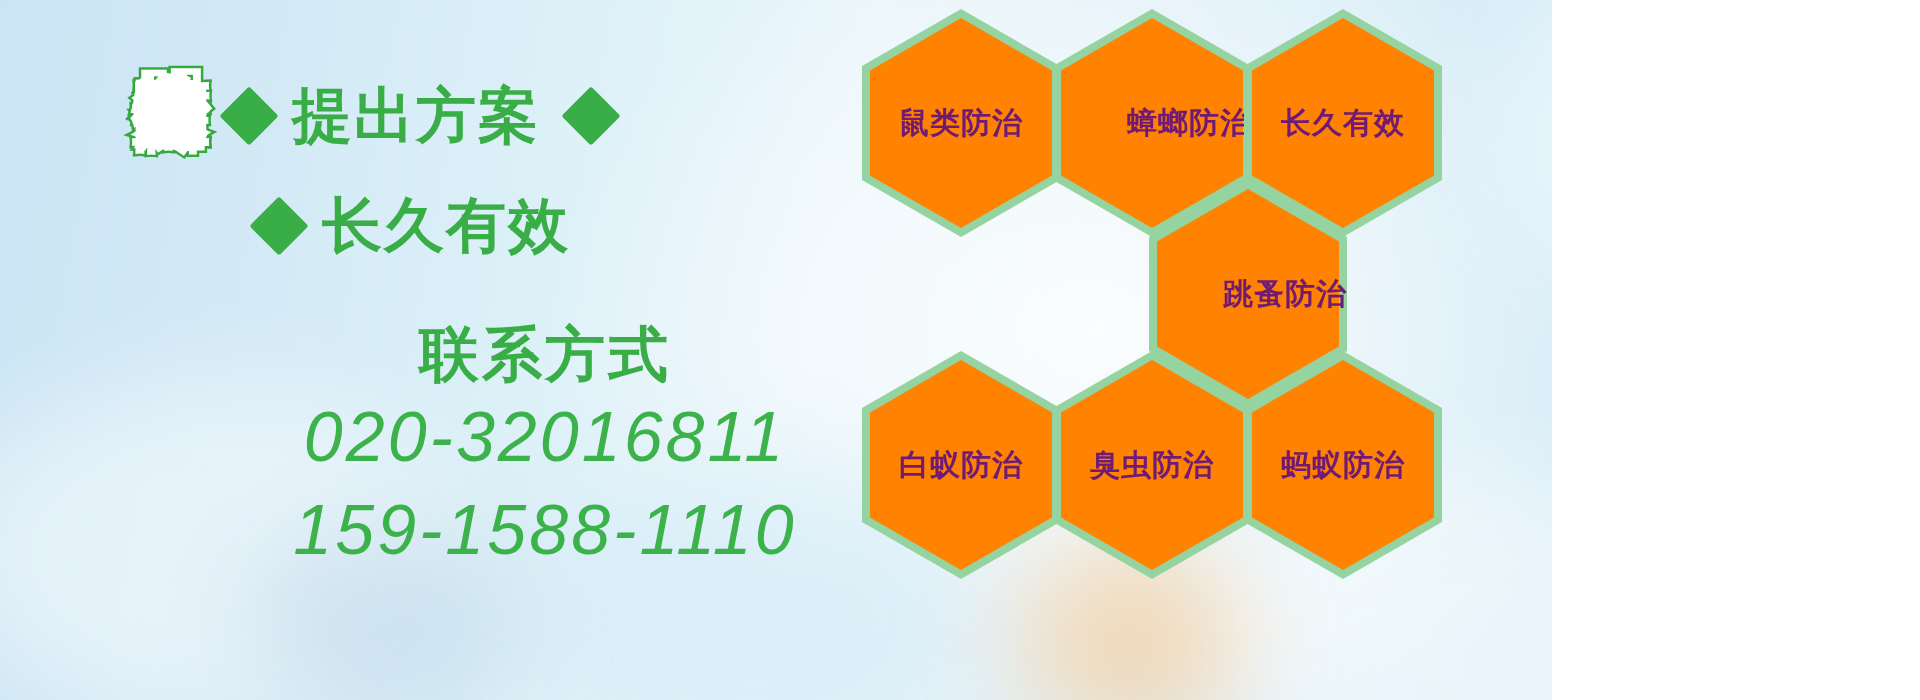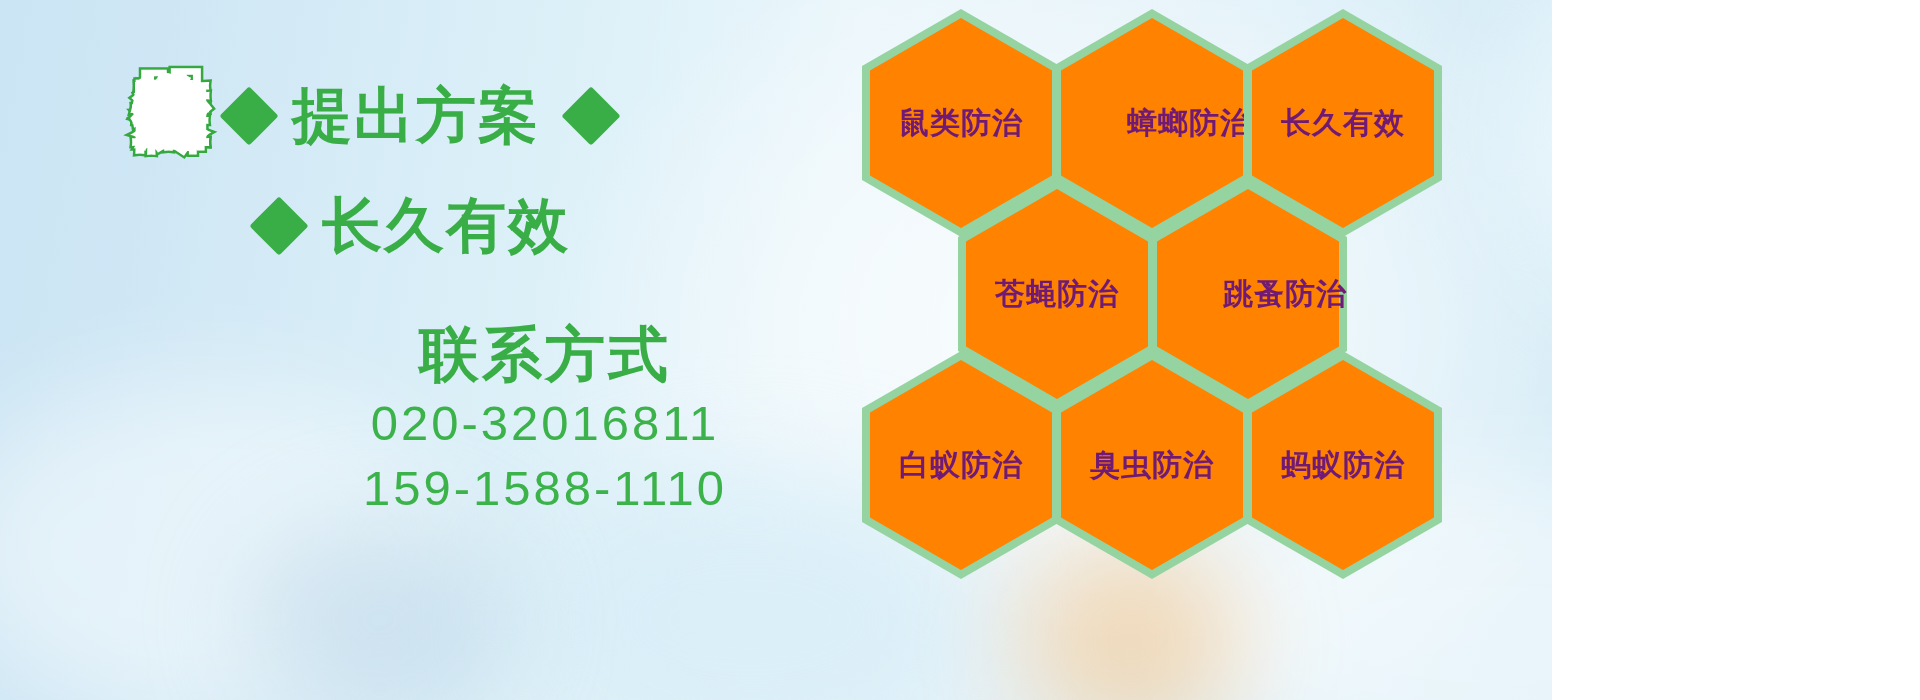--- a/index.html
+++ b/index.html
@@ -49,21 +49,21 @@
   }
   .feature-label{font-size:60px;letter-spacing:2px;line-height:1;}
   .gap{width:30px;}
 
   
   #contact-block{
     position:absolute;left:240px;top:318px;width:610px;
     text-align:center;color:#3aae46;
   }
   #contact-heading{font-size:60px;font-weight:bold;letter-spacing:3px;line-height:1.22;}
-  .phone{font-size:49px;font-weight:normal;letter-spacing:3px;line-height:1.33;color:#3cb24a;}
+  .phone{font-size:70px;font-weight:normal;letter-spacing:3px;line-height:1.33;color:#3cb24a;font-style:italic;}
 
   
   #hex-grid{position:absolute;left:862px;top:0px;width:580px;height:700px;}
   .hex{
     position:absolute;width:198px;height:228px;
     display:flex;align-items:center;justify-content:center;
     background:#95d3a1;
     clip-path:polygon(50% 0%,100% 25%,100% 75%,50% 100%,0% 75%,0% 25%);
   }
   .hex-inner{
@@ -123,24 +123,20 @@
     </div>
     <div class="hex" style="left:191px;top:9px;justify-content:flex-end;">
       <div class="hex-inner"></div>
       <span class="hex-label">蟑螂防治</span>
     </div>
     <div class="hex" style="left:382px;top:9px;">
       <div class="hex-inner"></div>
       <span class="hex-label">长久有效</span>
     </div>
 
-    <div class="hex" style="left:96px;top:180px;">
-      <div class="hex-inner"></div>
-      <span class="hex-label">苍蝇防治</span>
-    </div>
     <div class="hex" style="left:287px;top:180px;justify-content:flex-end;">
       <div class="hex-inner"></div>
       <span class="hex-label">跳蚤防治</span>
     </div>
 
     <div class="hex" style="left:191px;top:351px;">
       <div class="hex-inner"></div>
       <span class="hex-label">臭虫防治</span>
     </div>
     <div class="hex" style="left:0px;top:351px;">

